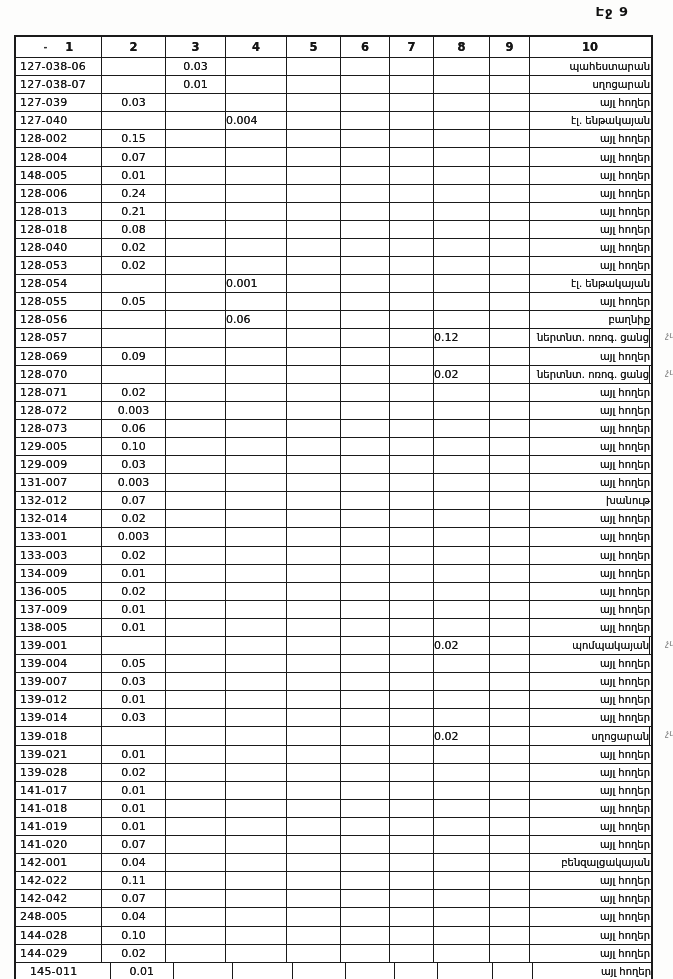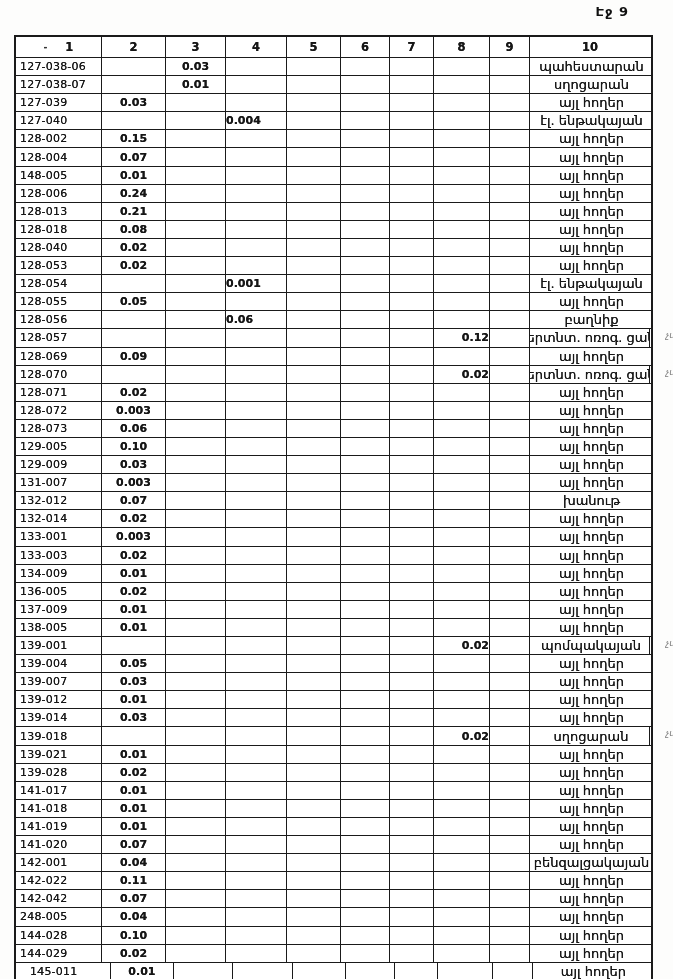--- a/index.html
+++ b/index.html
@@ -41,27 +41,27 @@
     text-shadow:0 0 0.4px #222;
   }
   .cell:last-child{border-right:none;}
   .c1{width:86px;padding-left:4px;justify-content:flex-start;}
   .c2{width:64px;justify-content:center;}
   .c3{width:60px;justify-content:center;}
   .c4{width:61px;}
   .c5{width:54px;justify-content:center;}
   .c6{width:49px;justify-content:center;}
   .c7{width:44px;justify-content:center;}
-  .c8{width:56px;justify-content:flex-end;}
+  .c8{width:56px;justify-content:flex-start;}
   .c9{width:40px;justify-content:center;}
-  .c10{width:120px;padding-left:3px;justify-content:center;font-size:13px;}
+  .c10{width:120px;padding-left:3px;justify-content:flex-end;font-size:10px;}
   .header .cell{justify-content:center;font-size:11.5px;padding-left:0;}
   .header .c1 .marker{font-size:9px;margin-right:18px;color:#333;}
   .code{letter-spacing:0.2px;}
-  .val{font-weight:700;}
+  .val{font-weight:400;}
   .margin-note{
     position:absolute;
     right:-24px;top:1px;
     font-size:9px;color:#666;opacity:.85;
     font-style:italic;
     text-shadow:none;
   }
   .stray-mark{
     position:absolute;left:36px;top:963px;
     font-size:11px;color:#333;

